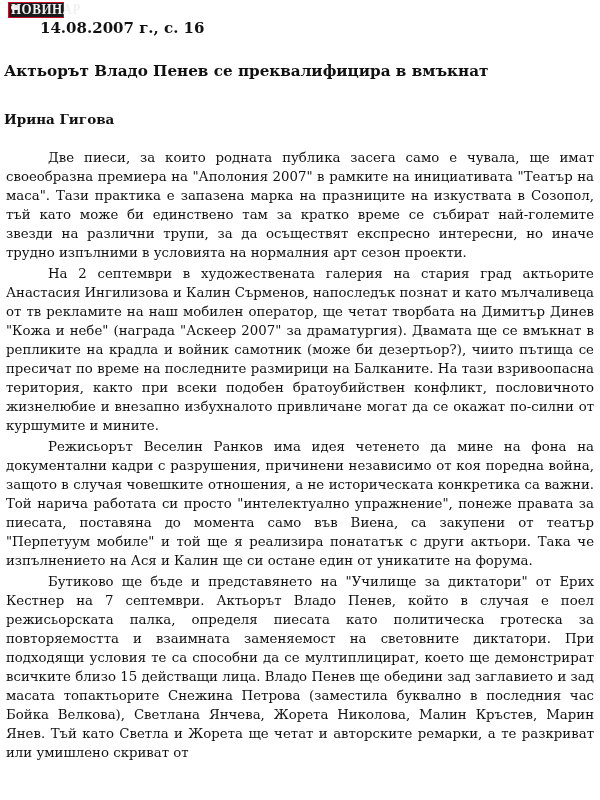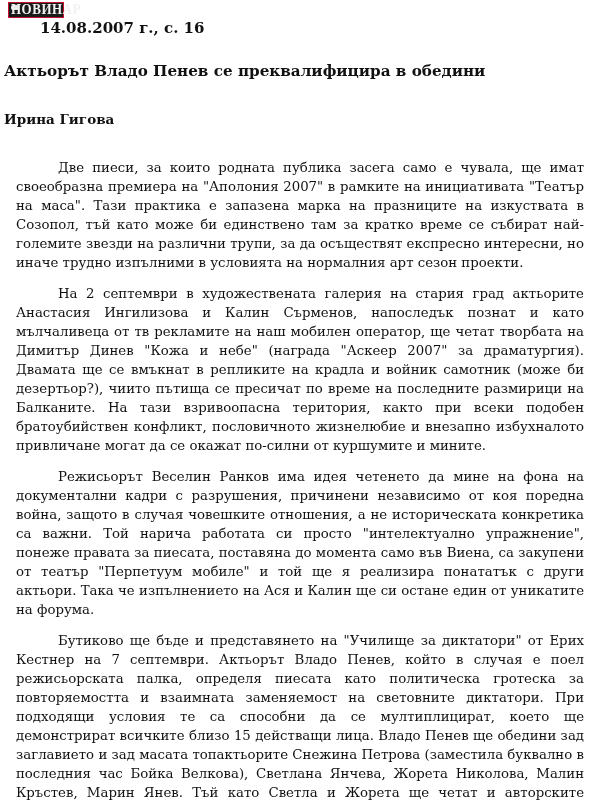--- a/index.html
+++ b/index.html
@@ -5,33 +5,33 @@
   html, body { margin: 0; padding: 0; background: #ffffff; }
   body { width: 600px; height: 800px; overflow: hidden; position: relative; font-family: "DejaVu Serif", serif; color: #111; }
   .logo { position: absolute; left: 8px; top: 2px; width: 56px; height: 16px; background: #1a1a1a; border: 1px solid #c8102e; box-sizing: border-box; display: flex; align-items: center; }
   .logo .mark { width: 12px; height: 14px; background: #c8102e; margin-right: 2px; position: relative; }
   .logo .mark::after { content: ""; position: absolute; left: 2px; top: 2px; width: 8px; height: 5px; background: #e6e6e6; border-radius: 2px; }
   .logo .name { color: #f2f2f2; font-family: "Liberation Serif", serif; font-weight: bold; font-size: 13px; letter-spacing: 0.5px; line-height: 14px; transform: scaleY(1.1); }
   .dateline { position: absolute; left: 4px; top: 19px; font-family: "DejaVu Serif", serif; font-weight: bold; font-size: 15px; margin-left: 36px; }
   .title { position: absolute; left: 4px; top: 62px; font-family: "DejaVu Serif", serif; font-weight: bold; font-size: 15.2px; white-space: nowrap; }
   .author { position: absolute; left: 4px; top: 111px; font-family: "DejaVu Serif", serif; font-weight: bold; font-size: 13.5px; }
   .body { position: absolute; left: 4px; top: 146px; width: 592px; font-family: "DejaVu Serif", serif; font-size: 13.3px; line-height: 19px; text-align: justify; }
-  .body p { margin: 12px; text-indent: 42px; }
+  .body p { margin: 2px; text-indent: 42px; }
 </style>
 </head>
 <body>
 
 <div class="logo">
   <span class="mark"></span>
   <span class="name">НОВИНАР</span>
 </div>
 
 <div class="dateline">14.08.2007 г., с. 16</div>
 
-<h1 class="title" style="margin:0;">Актьорът Владо Пенев се преквалифицира в обедини</h1>
+<h1 class="title" style="margin:0;">Актьорът Владо Пенев се преквалифицира в вмъкнат</h1>
 
 <div class="author">Ирина Гигова</div>
 
 <div class="body">
   <p>Две пиеси, за които родната публика засега само е чувала, ще имат своеобразна премиера на "Аполония 2007" в рамките на инициативата "Театър на маса". Тази практика е запазена марка на празниците на изкуствата в Созопол, тъй като може би единствено там за кратко време се събират най-големите звезди на различни трупи, за да осъществят експресно интересни, но иначе трудно изпълними в условията на нормалния арт сезон проекти.</p>
   <p>На 2 септември в художествената галерия на стария град актьорите Анастасия Ингилизова и Калин Сърменов, напоследък познат и като мълчаливеца от тв рекламите на наш мобилен оператор, ще четат творбата на Димитър Динев "Кожа и небе" (награда "Аскеер 2007" за драматургия). Двамата ще се вмъкнат в репликите на крадла и войник самотник (може би дезертьор?), чиито пътища се пресичат по време на последните размирици на Балканите. На тази взривоопасна територия, както при всеки подобен братоубийствен конфликт, пословичното жизнелюбие и внезапно избухналото привличане могат да се окажат по-силни от куршумите и мините.</p>
   <p>Режисьорът Веселин Ранков има идея четенето да мине на фона на документални кадри с разрушения, причинени независимо от коя поредна война, защото в случая човешките отношения, а не историческата конкретика са важни. Той нарича работата си просто "интелектуално упражнение", понеже правата за пиесата, поставяна до момента само във Виена, са закупени от театър "Перпетуум мобиле" и той ще я реализира понататък с други актьори. Така че изпълнението на Ася и Калин ще си остане един от уникатите на форума.</p>
   <p>Бутиково ще бъде и представянето на "Училище за диктатори" от Ерих Кестнер на 7 септември. Актьорът Владо Пенев, който в случая е поел режисьорската палка, определя пиесата като политическа гротеска за повторяемостта и взаимната заменяемост на световните диктатори. При подходящи условия те са способни да се мултиплицират, което ще демонстрират всичките близо 15 действащи лица. Владо Пенев ще обедини зад заглавието и зад масата топактьорите Снежина Петрова (заместила буквално в последния час Бойка Велкова), Светлана Янчева, Жорета Николова, Малин Кръстев, Марин Янев. Тъй като Светла и Жорета ще четат и авторските ремарки, а те разкриват или умишлено скриват от</p>
 </div>
 

